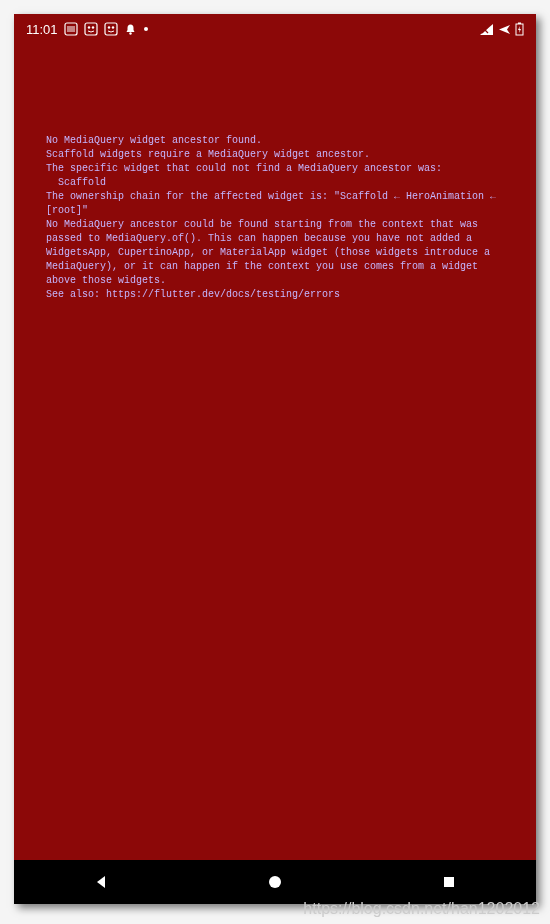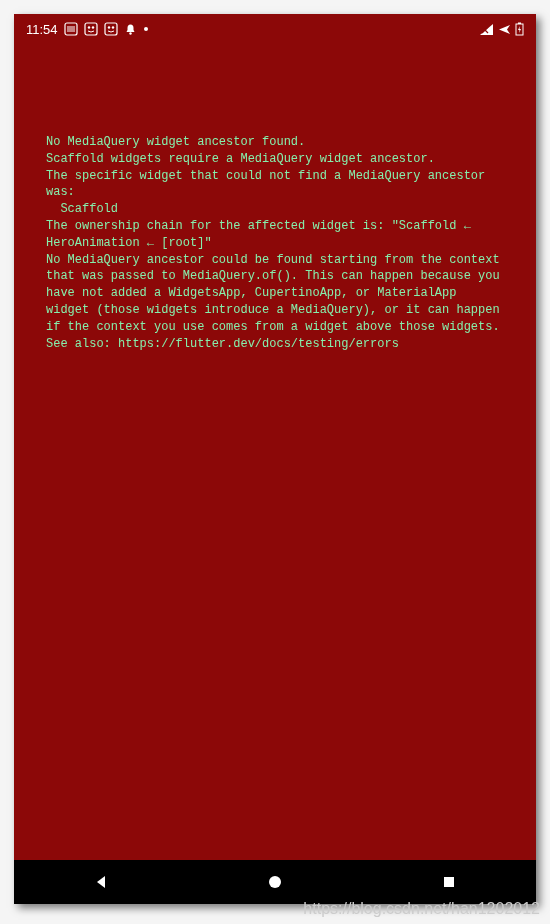--- a/index.html
+++ b/index.html
@@ -41,23 +41,23 @@
     }
     .status-icon {
       display: inline-flex;
       align-items: center;
       justify-content: center;
     }
     .error-screen {
       background: #8c0808;
       height: 816px;
       padding: 90px 32px 20px 32px;
-      color: #86efac;
+      color: #c4b5fd;
       font-family: "Courier New", monospace;
-      font-size: 12px;
+      font-size: 10px;
       line-height: 1.4;
       overflow: hidden;
       word-wrap: break-word;
     }
     .error-text {
       white-space: pre-wrap;
     }
     .nav-bar {
       height: 44px;
       background: #000;
@@ -80,21 +80,21 @@
       font-size: 16px;
       color: #ccc;
     }
   </style>
 </head>
 <body>
 
 <div class="device">
   <div class="status-bar">
     <div class="status-left">
-      <span>11:54</span>
+      <span>11:01</span>
       <span class="status-icon">
         <svg width="14" height="14" viewBox="0 0 14 14">
             <rect x="1" y="1" width="12" height="12" fill="none" stroke="#fff" stroke-width="1.2" rx="2"></rect>
             <line x1="3" y1="5" x2="11" y2="5" stroke="#fff" stroke-width="1"></line>
             <line x1="3" y1="7" x2="11" y2="7" stroke="#fff" stroke-width="1"></line>
             <line x1="3" y1="9" x2="11" y2="9" stroke="#fff" stroke-width="1"></line>
           </svg>
       </span>
       <span class="status-icon">
         <svg width="14" height="14" viewBox="0 0 14 14">

